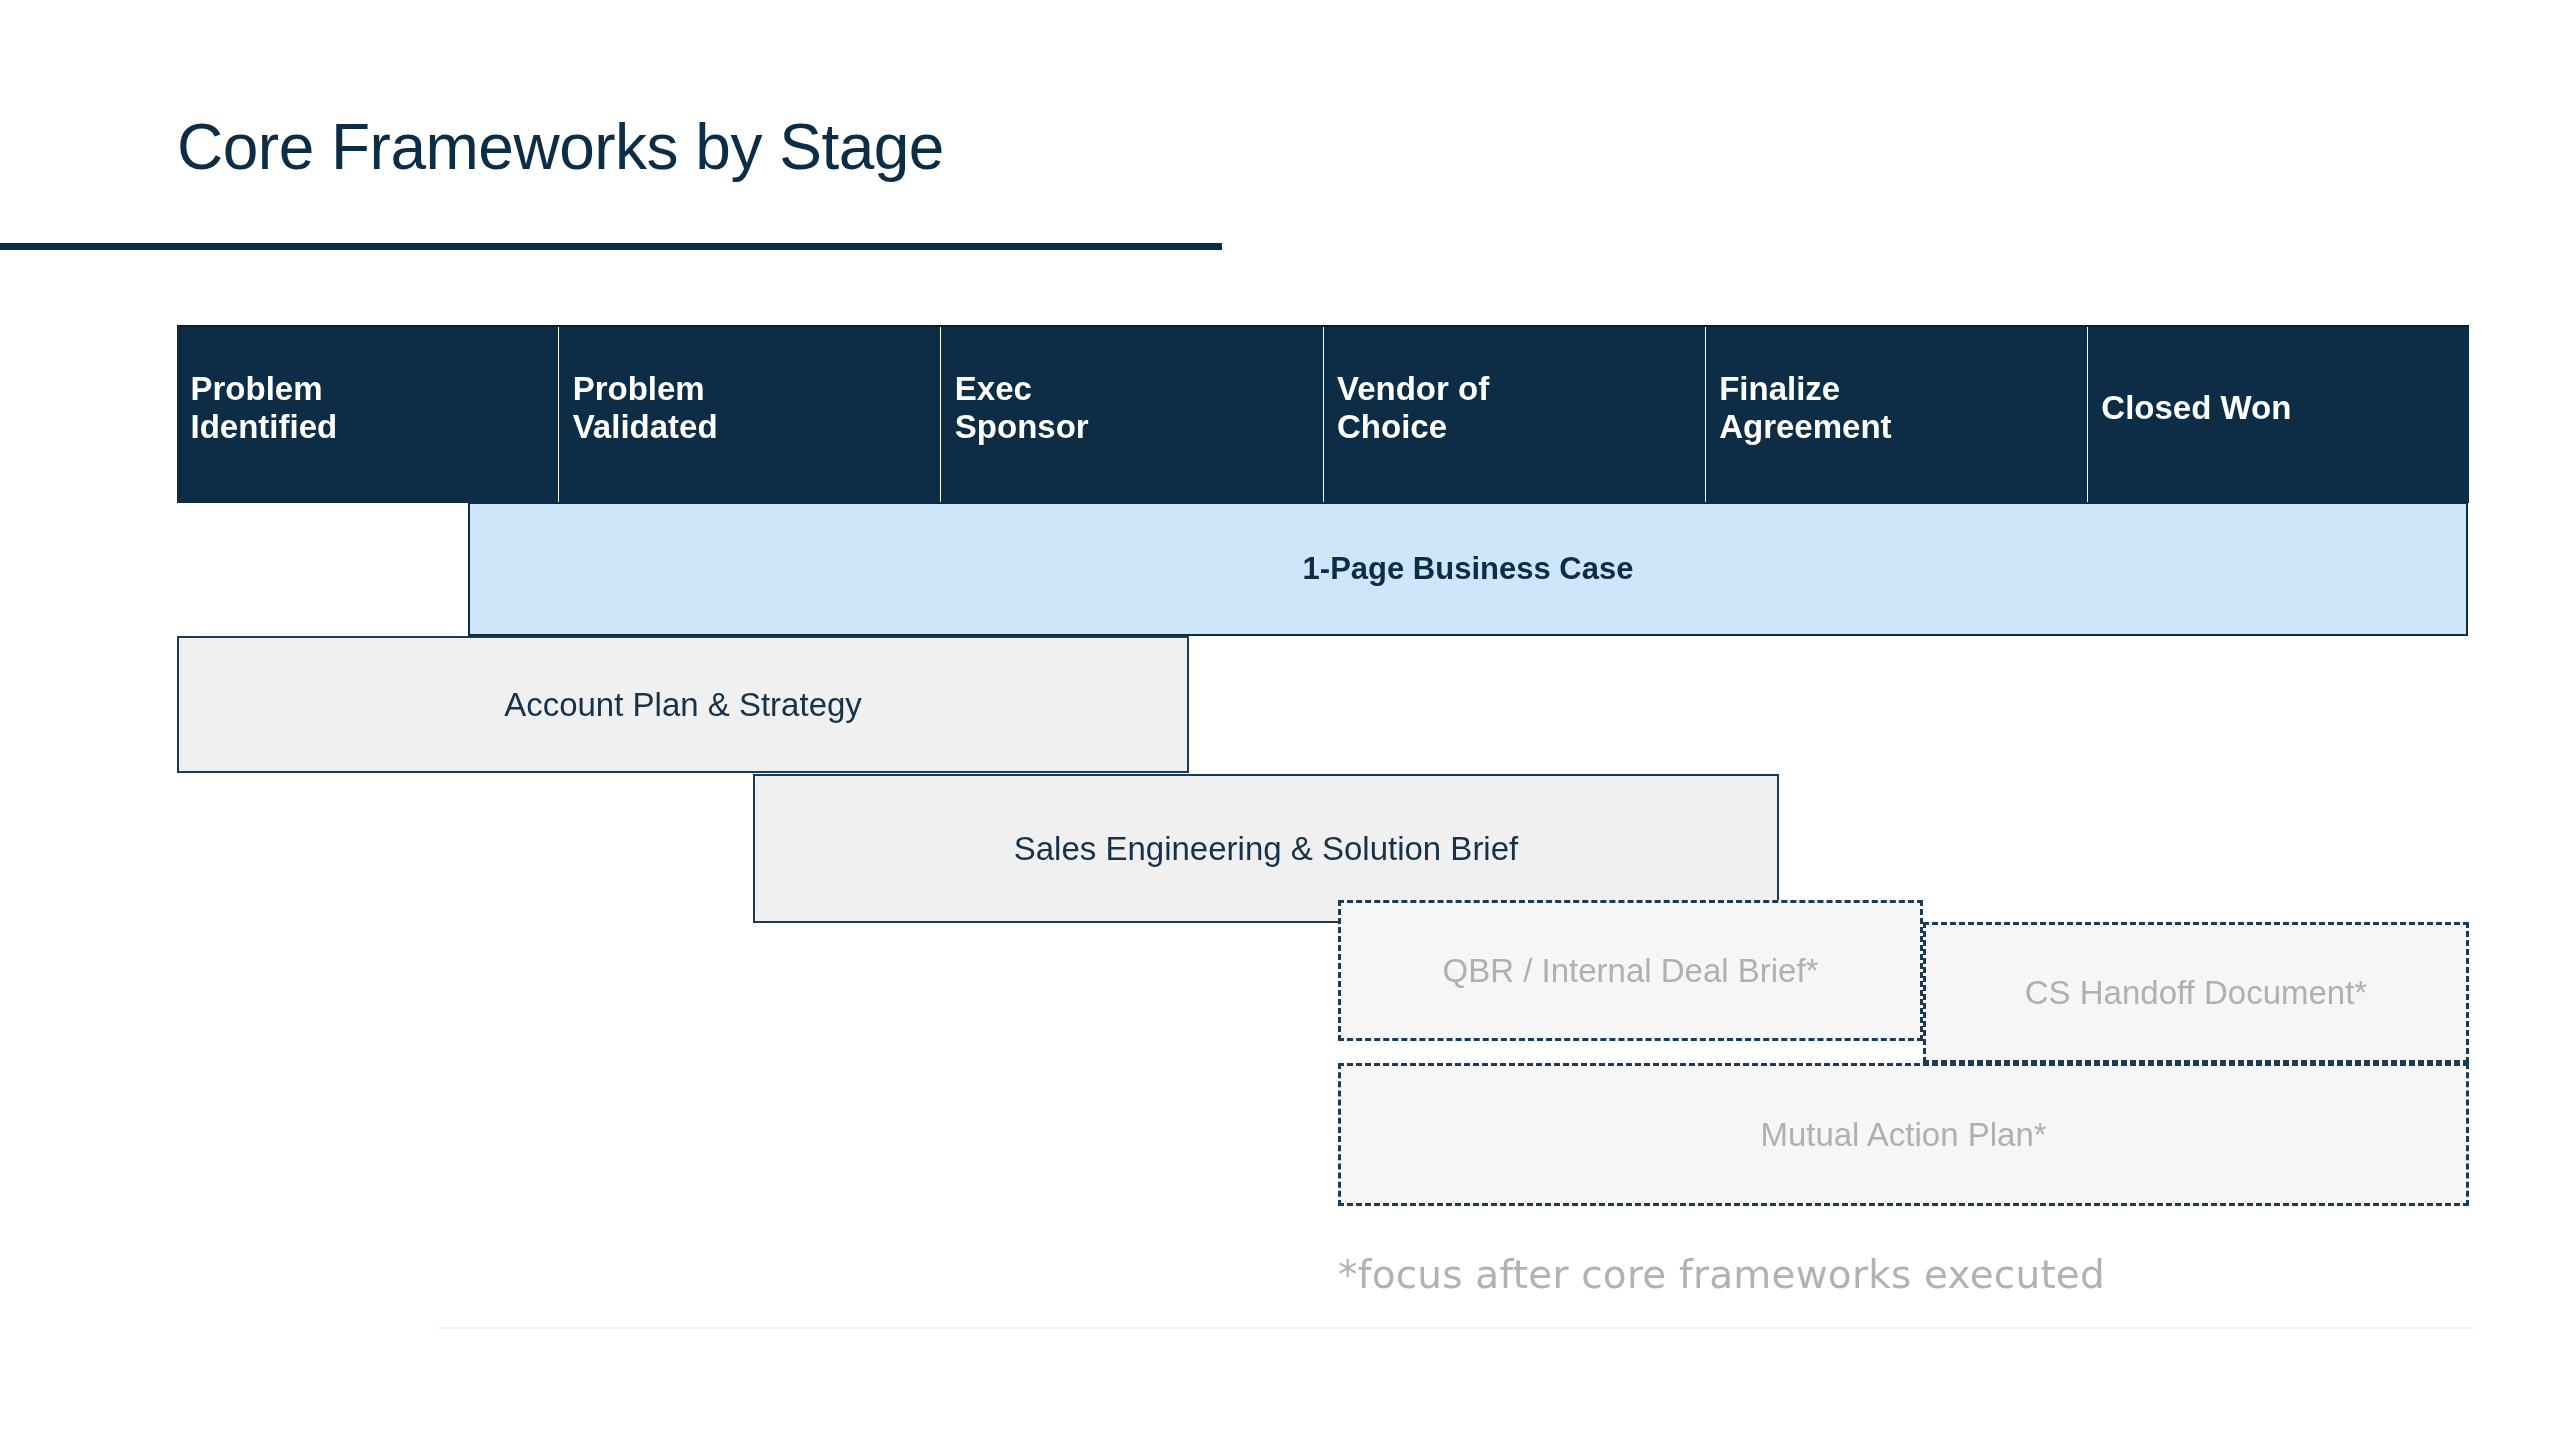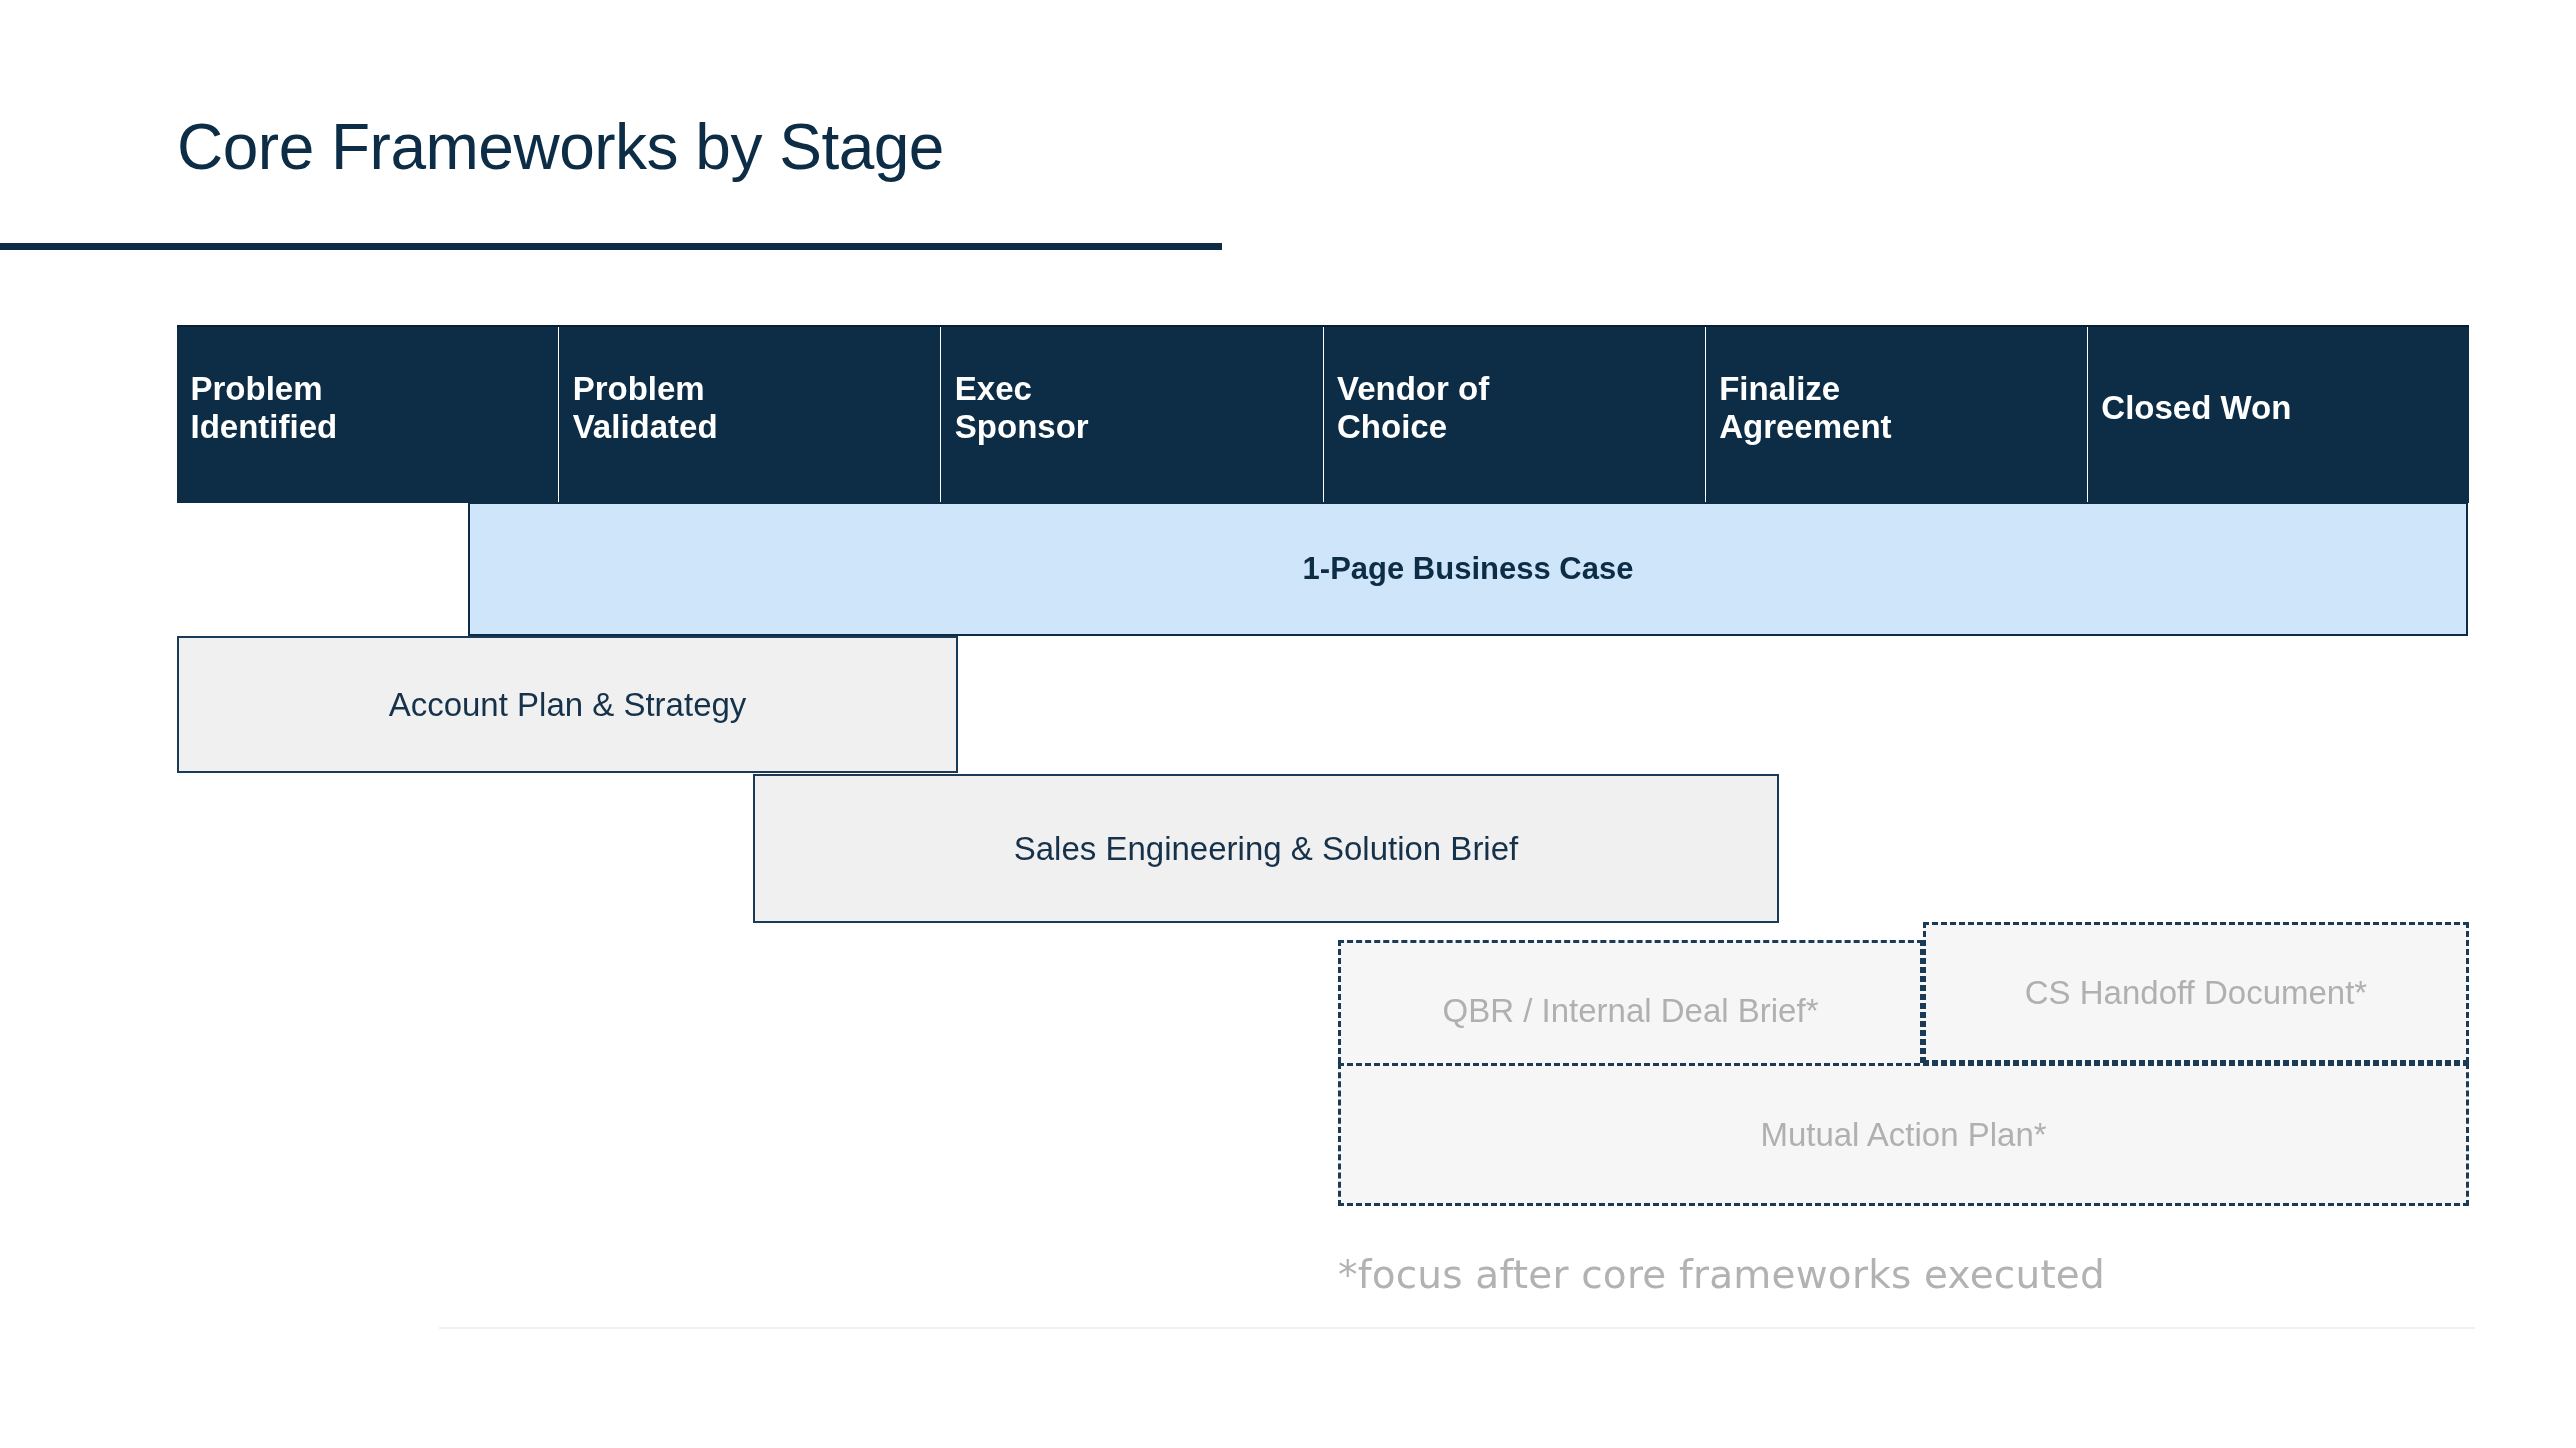--- a/index.html
+++ b/index.html
@@ -122,32 +122,32 @@
   
   #bar-business-case {
     left: 468px;
     top: 502px;
     width: 2000px;
     height: 134px;
   }
   #bar-account-plan {
     left: 177px;
     top: 636px;
-    width: 781px;
+    width: 1012px;
     height: 137px;
   }
   #bar-sales-eng {
     left: 753px;
     top: 774px;
     width: 1026px;
     height: 149px;
   }
   #bar-qbr {
     left: 1338px;
-    top: 940px;
+    top: 900px;
     width: 585px;
     height: 141px;
   }
   #bar-cs-handoff {
     left: 1923px;
     top: 922px;
     width: 546px;
     height: 141px;
   }
   #bar-map {

